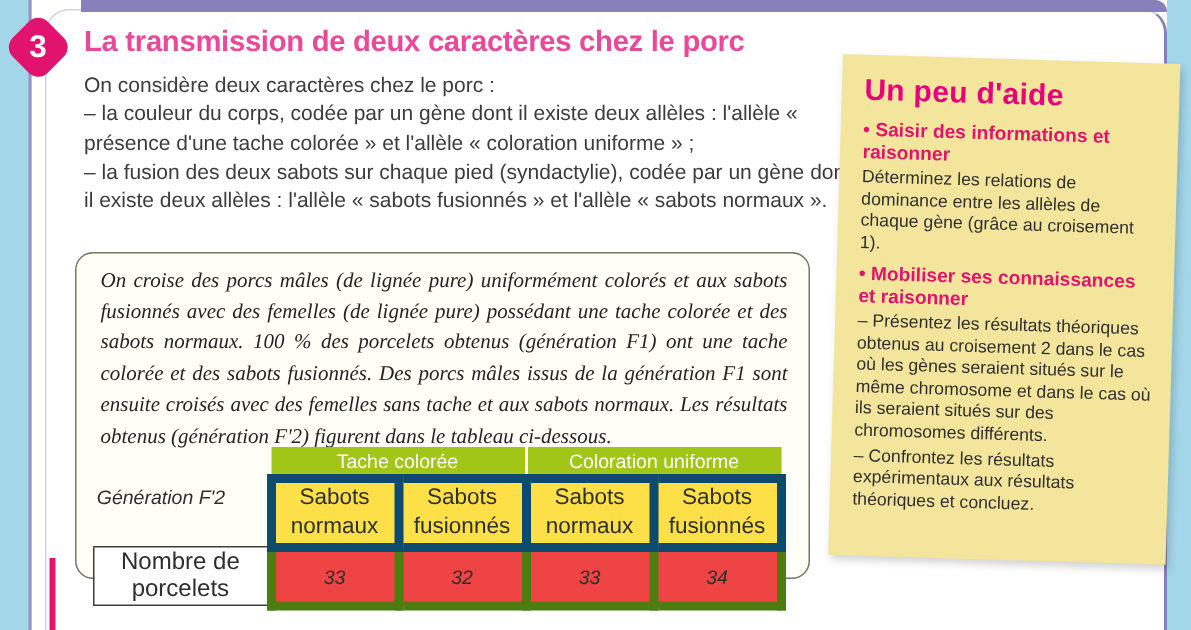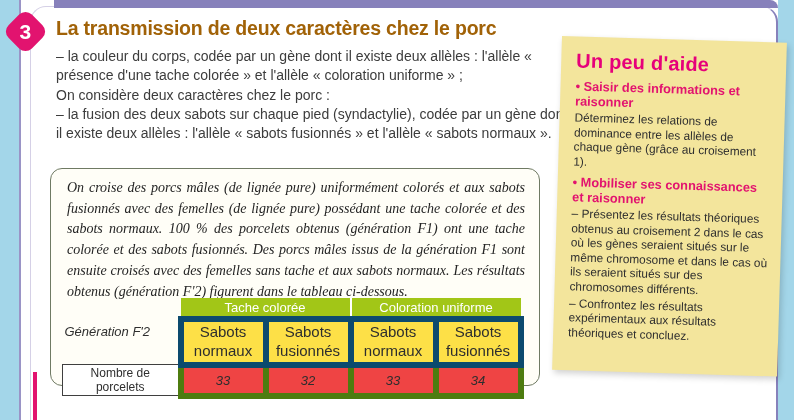--- a/index.html
+++ b/index.html
@@ -38,21 +38,21 @@
     transform: rotate(45deg);
     z-index: 6;
     display: flex; align-items: center; justify-content: center;
   }
   .badge span {
     transform: rotate(-45deg);
     color: #ffffff; font-weight: bold; font-size: 21px;
   }
   .title {
     position: absolute; left: 56px; top: 17px; width: 520px;
-    color: #a16207; font-weight: bold; font-size: 19.5px; letter-spacing: -0.2px;
+    color: #ec4899; font-weight: bold; font-size: 19.5px; letter-spacing: -0.2px;
     z-index: 4;
   }
   .intro {
     position: absolute; left: 56px; top: 47px; width: 512px;
     color: #3c3c3c; font-size: 14px; line-height: 1.38;
   }
   .green-box {
     position: absolute; left: 50px; top: 168px; width: 490px; height: 218px;
     background: #fffef7;
     border: 1.5px solid #6f7a63; border-radius: 12px;
@@ -78,21 +78,21 @@
   th.ghead {
     background: #a2c617; color: #ffffff; font-weight: normal; font-size: 13px;
     border: none; border-bottom: 1px solid #3f3f3f; height: 21px;
   }
   th.ghead + th.ghead { border-left: 2px solid #ffffff; }
   td.sub {
     border: 6px solid #0c4a6e; height: 36px; font-size: 15px; line-height: 1.25;
     background: #fde047;
   }
   td.rowlabel {
-    border: 1px solid #3f3f3f; height: 23px; text-align: center; font-size: 12px;
+    border: 1px solid #3f3f3f; height: 23px; text-align: center; font-size: 16px;
     background: #ffffff;
   }
   td.val { border: 6px solid #4d7c0f; font-size: 13px; background: #ef4444; font-style: italic; }
   .caption-bar {
     position: absolute; left: 33px; top: 372px; width: 4px; height: 48px;
     background: #e2136f;
   }
   .caption {
     position: absolute; left: 45px; top: 390px;
     font-size: 13px; font-weight: bold; color: #1a1a1a;
@@ -129,22 +129,22 @@
   <div class="card"></div>
   <div class="top-bar"></div>
 
   <div class="badge">
     <span>3</span>
   </div>
 
   <div class="title">La transmission de deux caractères chez le porc</div>
 
   <div class="intro">
+    <p>On considère deux caractères chez le porc :</p>
     <p>– la couleur du corps, codée par un gène dont il existe deux allèles : l'allèle « présence d'une tache colorée » et l'allèle « coloration uniforme » ;</p>
-    <p>On considère deux caractères chez le porc :</p>
     <p>– la fusion des deux sabots sur chaque pied (syndactylie), codée par un gène dont il existe deux allèles : l'allèle « sabots fusionnés » et l'allèle « sabots normaux ».</p>
   </div>
 
   <div class="green-box">
     <div class="box-text">On croise des porcs mâles (de lignée pure) uniformément colorés et aux sabots fusionnés avec des femelles (de lignée pure) possédant une tache colorée et des sabots normaux. 100 % des porcelets obtenus (génération F1) ont une tache colorée et des sabots fusionnés. Des porcs mâles issus de la génération F1 sont ensuite croisés avec des femelles sans tache et aux sabots normaux. Les résultats obtenus (génération F'2) figurent dans le tableau ci-dessous.</div>
   </div>
 
   <table class="results">
     <colgroup>
       <col style="width:118px">

